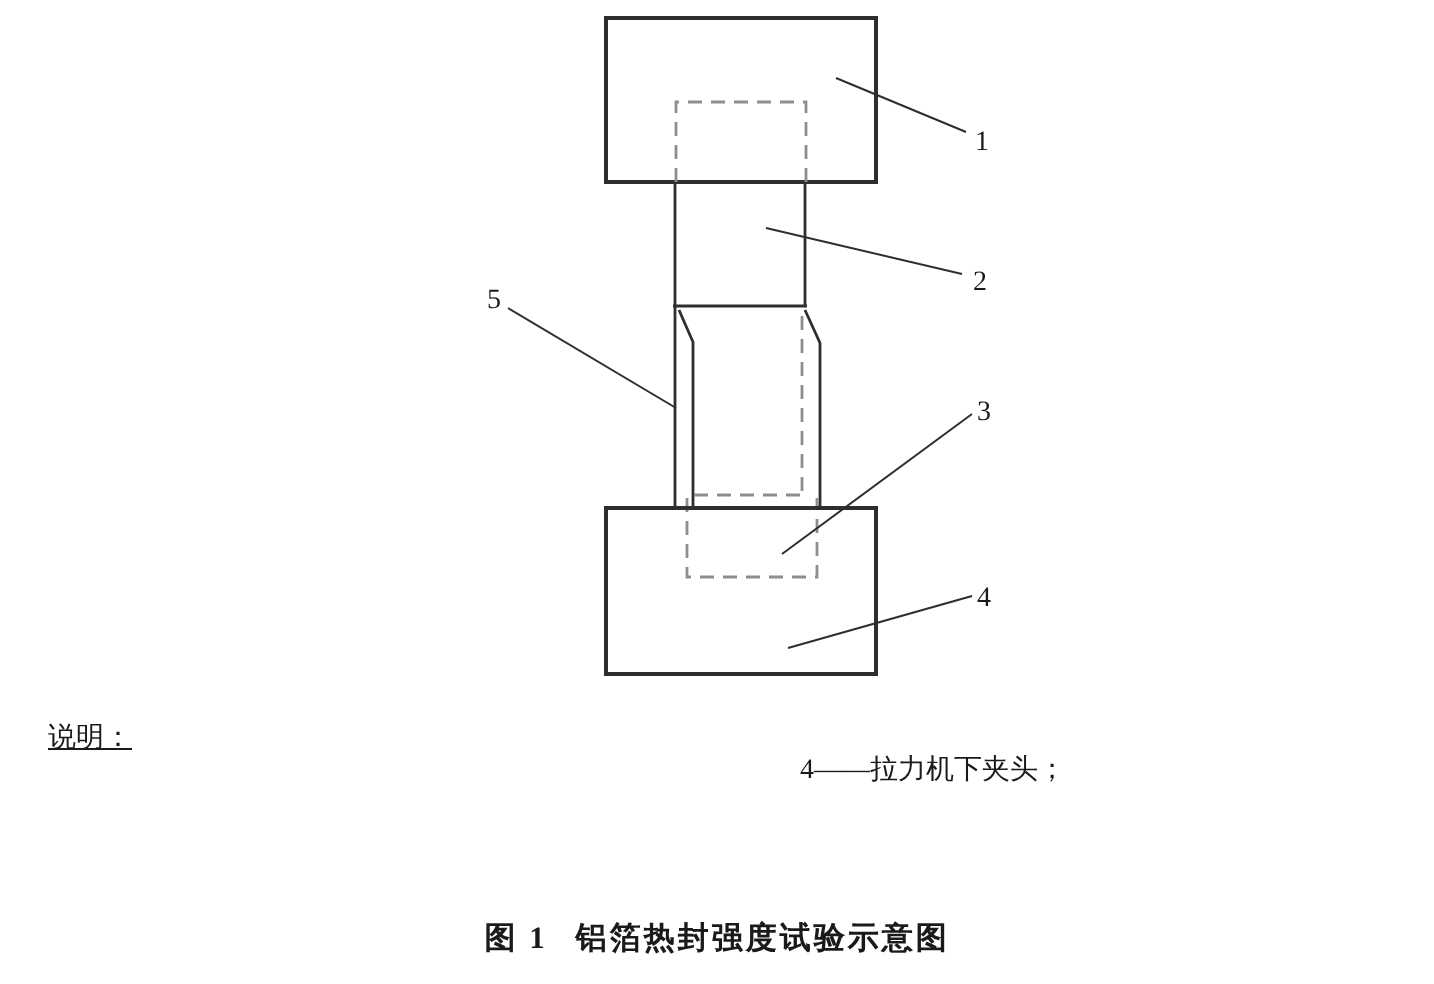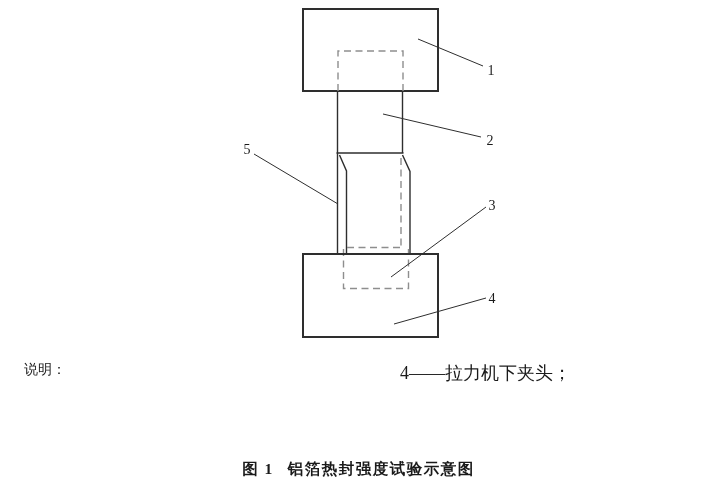--- a/index.html
+++ b/index.html
@@ -33,25 +33,26 @@
     font-size: 14px;
     fill: var(--text);
     text-anchor: middle;
   }
   .legend-left {
     position: absolute;
     left: 24px; top: 358px;
     font-size: 14px;
     line-height: 23px;
     white-space: nowrap;
+    text-decoration: underline;
   }
   .legend-right {
     position: absolute;
-    left: 400px; top: 362px;
-    font-size: 18px;
+    left: 400px; top: 374px;
+    font-size: 14px;
     line-height: 23px;
     white-space: nowrap;
   }
   .caption {
     position: absolute;
     left: 0; top: 459px;
     width: 100%;
     text-align: center;
     font-weight: bold;
     font-size: 15.5px;

